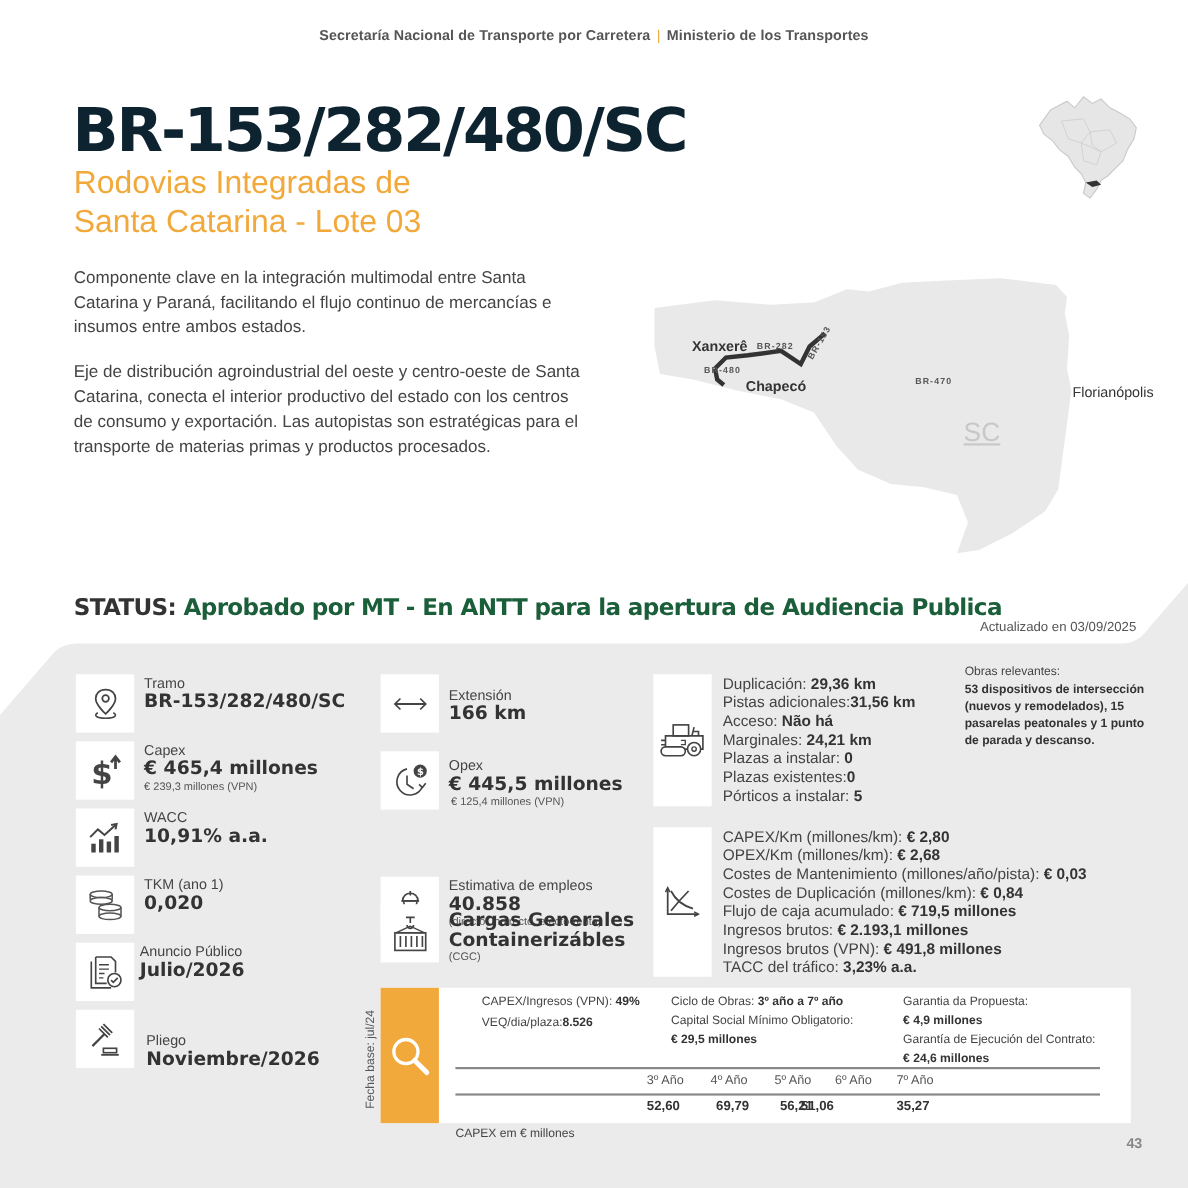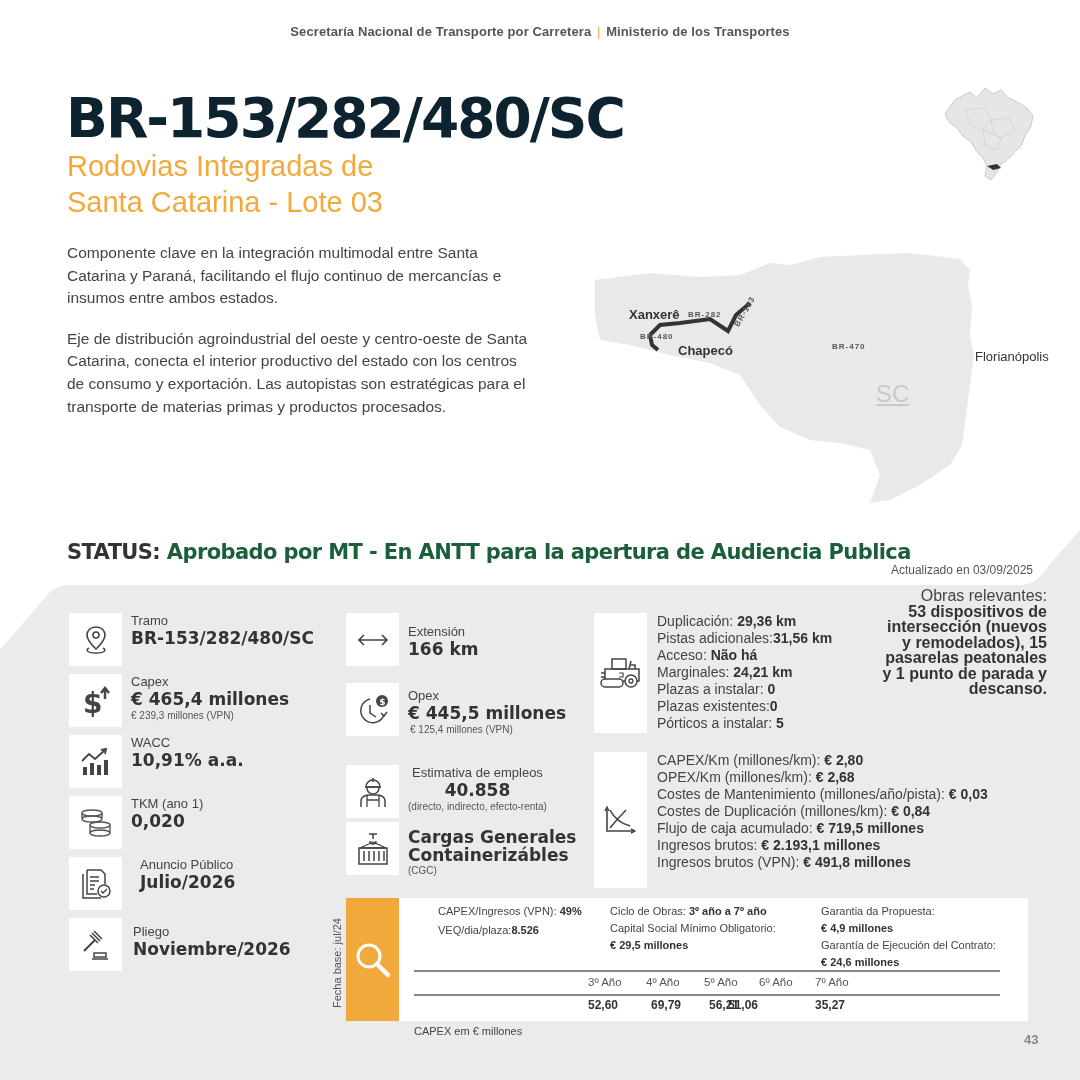--- a/index.html
+++ b/index.html
@@ -31,21 +31,21 @@
   .icon-box { width: 53px; height: 53px; background: #fff; display: flex; align-items: center; justify-content: center; flex-shrink: 0; }
   .card .txt { margin-left: 9px; }
   .small-label { font-size: 13px; color: #444; line-height: 15px; }
   .big-val { font-size: 17px; font-weight: bold; color: #333; line-height: 20px; font-family: "DejaVu Sans", sans-serif; }
   .tiny { font-size: 10px; color: #555; line-height: 13px; }
 
   .list-box { position: absolute; background: #fff; }
   .list { position: absolute; font-size: 14px; line-height: 17px; color: #444; }
   .list b { color: #333; }
 
-  .obras { position: absolute; left: 877px; top: 588px; width: 170px; font-size: 16px; line-height: 15.5px; color: #444; text-align: right; }
+  .obras { position: absolute; left: 877px; top: 604px; width: 170px; font-size: 11px; line-height: 15.5px; color: #444; }
   .obras b { color: #333; display: block; }
 
   .bottom-box { position: absolute; left: 346px; top: 898px; width: 682px; height: 123px; background: #fff; }
   .orange { position: absolute; left: 346px; top: 898px; width: 53px; height: 123px; background: #f2a93b; display: flex; align-items: center; justify-content: center; }
   .vert { position: absolute; left: 331px; top: 1008px; transform: rotate(-90deg); transform-origin: left top; font-size: 11px; color: #555; white-space: nowrap; }
   .bt { position: absolute; font-size: 11px; color: #444; line-height: 17px; margin-left: 24px; }
   .bt b { color: #333; }
   .hline { position: absolute; height: 1.5px; background: #888; }
   .yr { position: absolute; font-size: 11.5px; color: #555; }
   .yv { position: absolute; font-size: 12px; font-weight: bold; color: #333; }
@@ -169,37 +169,37 @@
 <div class="card" style="left:69px;top:857px;">
   <div class="icon-box">
     <svg width="34" height="32" viewBox="0 0 34 32">
         <path d="M4 6 L4 30 L22 30" fill="none" stroke="#444" stroke-width="1.5"></path>
         <path d="M8 2 L22 2 L26 6 L26 16 M8 2 L8 26 L18 26" fill="none" stroke="#444" stroke-width="1.5"></path>
         <path d="M11 9 L20 9 M11 13 L20 13 M11 17 L16 17 M11 21 L15 21" stroke="#444" stroke-width="1.3"></path>
         <circle cx="25" cy="23" r="6" fill="#fff" stroke="#444" stroke-width="1.5"></circle>
         <path d="M22 23 L24 25 L28 21" stroke="#444" stroke-width="1.5" fill="none"></path>
       </svg>
   </div>
-  <div class="txt" style="margin-left:18px;">
+  <div class="txt" style="margin-left:5px;">
     <div class="small-label">Anuncio Público</div>
     <div class="big-val">Julio/2026</div>
   </div>
 </div>
 
 <div class="card" style="left:69px;top:918px;">
   <div class="icon-box">
     <svg width="32" height="32" viewBox="0 0 32 32">
         <path d="M10 6 L18 14 M14 2 L22 10 M12 4 L20 12" stroke="#444" stroke-width="1.6" fill="none"></path>
         <path d="M15 11 L4 22" stroke="#444" stroke-width="2"></path>
         <rect x="14" y="24" width="12" height="4" fill="none" stroke="#444" stroke-width="1.5"></rect>
         <path d="M12 30 L28 30" stroke="#444" stroke-width="1.5"></path>
       </svg>
   </div>
   <div class="txt" style="margin-left:11px;">
-    <div class="small-label" style="margin-top:6px;">Pliego</div>
+    <div class="small-label" style="margin-top:20px;">Pliego</div>
     <div class="big-val">Noviembre/2026</div>
   </div>
 </div>
 
 <div class="card" style="left:346px;top:613px;">
   <div class="icon-box">
     <svg width="32" height="14" viewBox="0 0 32 14">
         <path d="M2 7 L30 7 M7 2 L2 7 L7 12 M25 2 L30 7 L25 12" stroke="#444" stroke-width="1.6" fill="none"></path>
       </svg>
   </div>
@@ -219,21 +219,21 @@
         <text x="23.2" y="11.5" font-size="9" fill="#fff" font-weight="bold" font-family="DejaVu Sans, sans-serif">$</text>
       </svg>
   </div>
   <div class="txt">
     <div class="small-label" style="margin-top:5px;">Opex</div>
     <div class="big-val">€ 445,5 millones</div>
     <div class="tiny" style="margin-left:2px;">€ 125,4 millones (VPN)</div>
   </div>
 </div>
 
-<div class="card" style="left:346px;top:765px;text-align:center;">
+<div class="card" style="left:346px;top:797px;">
   <div class="icon-box">
     <svg width="30" height="34" viewBox="0 0 30 34">
         <path d="M8 12 A7 7 0 0 1 22 12 Z" fill="none" stroke="#444" stroke-width="1.5"></path>
         <path d="M15 3 L15 7" stroke="#444" stroke-width="1.5"></path>
         <path d="M7 12 L23 12" stroke="#444" stroke-width="1.5"></path>
         <path d="M9 13 A6 6 0 0 0 21 13" fill="none" stroke="#444" stroke-width="1.5"></path>
         <path d="M3 32 L3 26 Q3 21 10 20 L20 20 Q27 21 27 26 L27 32" fill="none" stroke="#444" stroke-width="1.5"></path>
         <path d="M9 20 L9 32 M21 20 L21 32 M9 25 L21 25" stroke="#444" stroke-width="1.3"></path>
       </svg>
   </div>
@@ -295,20 +295,21 @@
   </svg>
 </div>
 <div class="list" style="left:657px;top:752px;">
   <div><span>CAPEX/Km (millones/km): </span><b>€ 2,80</b></div>
   <div><span>OPEX/Km (millones/km): </span><b>€ 2,68</b></div>
   <div><span>Costes de Mantenimiento (millones/año/pista): </span><b>€ 0,03</b></div>
   <div><span>Costes de Duplicación (millones/km): </span><b>€ 0,84</b></div>
   <div><span>Flujo de caja acumulado: </span><b>€ 719,5 millones</b></div>
   <div><span>Ingresos brutos: </span><b>€ 2.193,1 millones</b></div>
   <div><span>Ingresos brutos (VPN): </span><b>€ 491,8 millones</b></div>
+  <div><span>TACC del tráfico: </span><b>3,23% a.a.</b></div>
 </div>
 
 <div class="bottom-box"></div>
 <div class="orange">
   <svg width="40" height="40" viewBox="0 0 40 40">
     <circle cx="16" cy="16" r="11" fill="none" stroke="#fff" stroke-width="3"></circle>
     <path d="M24 24 L35 35" stroke="#fff" stroke-width="4.5" stroke-linecap="round"></path>
   </svg>
 </div>
 <div class="vert">Fecha base: jul/24</div>

